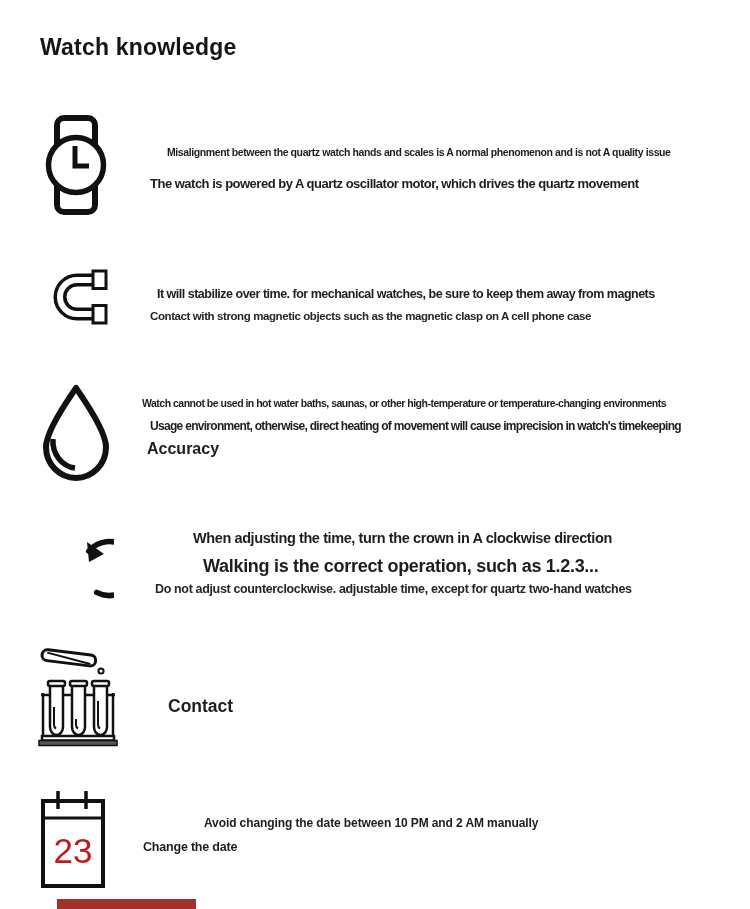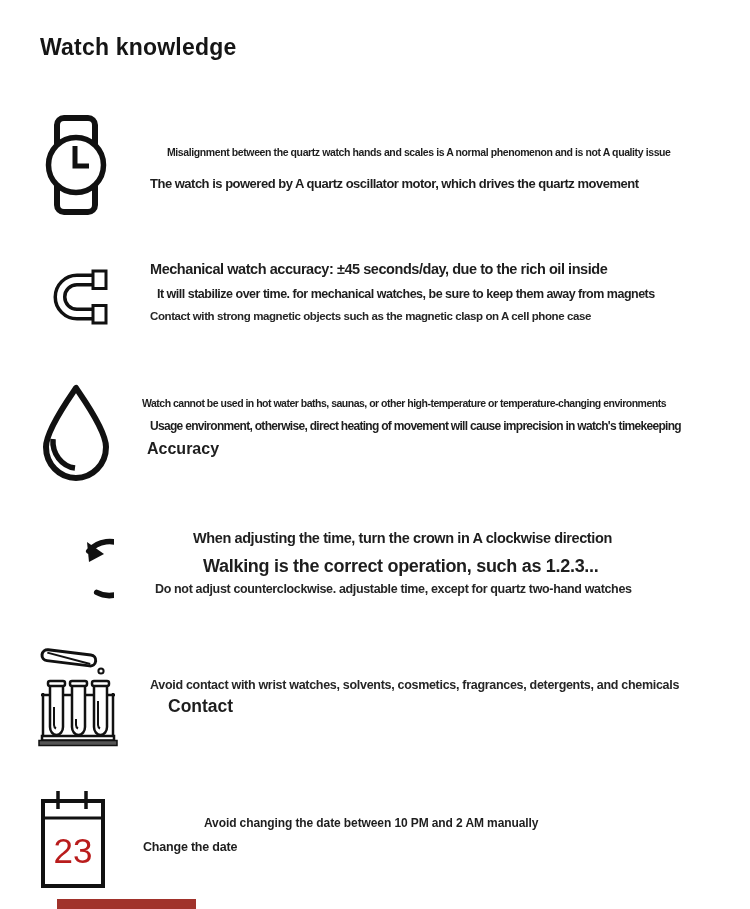--- a/index.html
+++ b/index.html
@@ -34,21 +34,20 @@
   <div class="t b" style="left:150px;top:177px;font-size:13px;letter-spacing:-0.5px;">The watch is powered by A quartz oscillator motor, which drives the quartz movement</div>
 
   <div class="icon" style="left:50px;top:268px;">
     <svg width="58" height="58" viewBox="0 0 58 58">
       <path d="M56 12 H27 A17 17 0 0 0 27 46 H56" fill="none" stroke="#111" stroke-width="13"></path>
       <path d="M56 12 H27 A17 17 0 0 0 27 46 H56" fill="none" stroke="#fff" stroke-width="6"></path>
       <rect x="43" y="3" width="13" height="17.5" fill="#fff" stroke="#111" stroke-width="3"></rect>
       <rect x="43" y="37.5" width="13" height="17.5" fill="#fff" stroke="#111" stroke-width="3"></rect>
     </svg>
   </div>
-  <div class="t b" style="left:150px;top:261px;font-size:14.5px;letter-spacing:-0.45px;">Mechanical watch accuracy: ±45 seconds/day, due to the rich oil inside</div>
   <div class="t b" style="left:157px;top:287px;font-size:12.5px;letter-spacing:-0.5px;">It will stabilize over time. for mechanical watches, be sure to keep them away from magnets</div>
   <div class="t sb" style="left:150px;top:310px;font-size:11.5px;letter-spacing:-0.4px;">Contact with strong magnetic objects such as the magnetic clasp on A cell phone case</div>
 
   <div class="icon" style="left:40px;top:383px;">
     <svg width="72" height="100" viewBox="0 0 72 100">
       <path d="M36 5 C 30 14 6 47 6 64 a30 31 0 0 0 60 0 C 66 47 42 14 36 5 Z" fill="none" stroke="#111" stroke-width="6" stroke-linejoin="round"></path>
       <path d="M13 56 a25 27 0 0 0 22 29" fill="none" stroke="#111" stroke-width="5.5"></path>
     </svg>
   </div>
   <div class="t b" style="left:142px;top:397px;font-size:10.5px;letter-spacing:-0.5px;">Watch cannot be used in hot water baths, saunas, or other high-temperature or temperature-changing environments</div>
@@ -83,21 +82,20 @@
       <rect x="32" y="36" width="17" height="5" rx="2" fill="#fff" stroke="#111" stroke-width="2.5"></rect>
       <path d="M38 74 V80 a3.5 4 0 0 0 2 3.5" fill="none" stroke="#111" stroke-width="2"></path>
       <path d="M56 41 V82 A6.5 8 0 0 0 69 82 V41" fill="#fff" stroke="#111" stroke-width="2.5"></path>
       <rect x="54" y="36" width="17" height="5" rx="2" fill="#fff" stroke="#111" stroke-width="2.5"></rect>
       <path d="M60 56 V80 a3.5 4 0 0 0 2 3.5" fill="none" stroke="#111" stroke-width="2"></path>
 
       <rect x="4" y="91" width="72" height="4.5" fill="#fff" stroke="#111" stroke-width="2.5"></rect>
       <rect x="1" y="95.5" width="78" height="5" fill="#555" stroke="#111" stroke-width="1.5"></rect>
     </svg>
   </div>
-  <div class="t sb" style="left:150px;top:678px;font-size:12.5px;letter-spacing:-0.3px;">Avoid contact with wrist watches, solvents, cosmetics, fragrances, detergents, and chemicals</div>
   <div class="t b" style="left:144px;top:696px;font-size:17.5px;margin-left:24px;">Contact</div>
 
   <div class="icon" style="left:40px;top:789px;">
     <svg width="66" height="100" viewBox="0 0 66 100">
       <rect x="3" y="12" width="60" height="85" fill="#fff" stroke="#111" stroke-width="4"></rect>
       <line x1="3" y1="29" x2="63" y2="29" stroke="#111" stroke-width="3"></line>
       <line x1="18" y1="2" x2="18" y2="20" stroke="#111" stroke-width="3.5"></line>
       <line x1="46" y1="2" x2="46" y2="20" stroke="#111" stroke-width="3.5"></line>
     </svg>
   </div>

